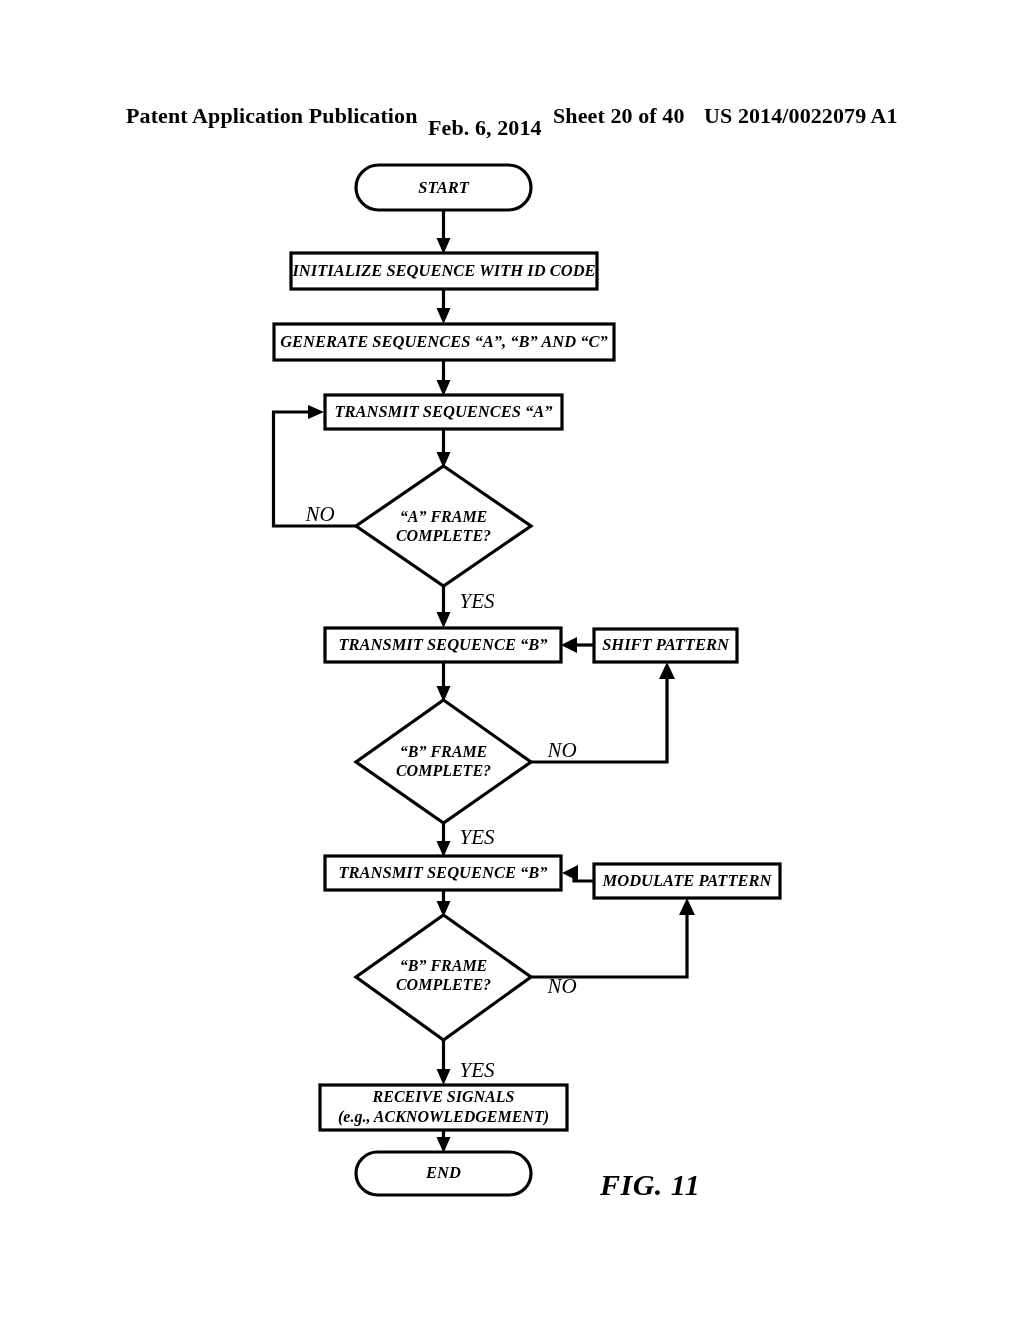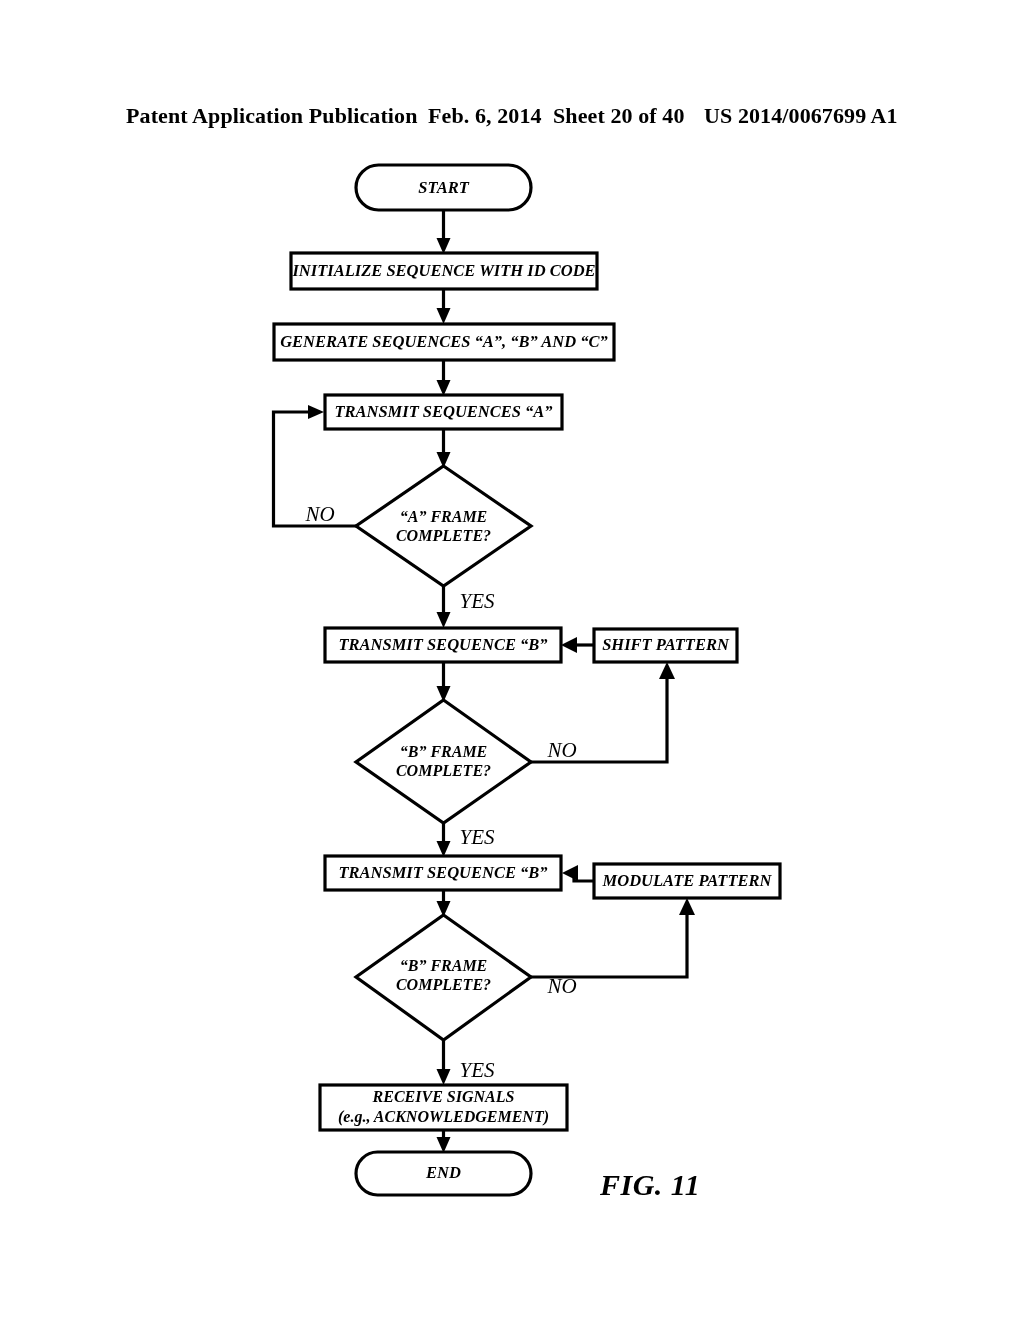--- a/index.html
+++ b/index.html
@@ -27,21 +27,21 @@
     width: 1024px;
     height: 26px;
     font-family: "Liberation Serif", serif;
     font-weight: bold;
     font-size: 22px;
     letter-spacing: 0.1px;
     white-space: nowrap;
     margin-top: 17px;
   }
   .pub-header .h-title { position: absolute; left: 126px;  top: 0; }
-  .pub-header .h-date  { position: absolute; left: 428px;  top: 0; }
+  .pub-header .h-date  { position: absolute; left: 428px;  top: 12px; }
   .pub-header .h-sheet { position: absolute; left: 553px;  top: 0; }
   .pub-header .h-num   { position: absolute; left: 704px;  top: 0; }
 
   
   .figure-wrap {
     position: absolute;
     left: 0;
     top: 0;
     width: 1024px;
     height: 1320px;
@@ -106,21 +106,21 @@
 </style>
 </head>
 <body>
 
 <div class="page">
 
   <div class="pub-header">
     <span class="h-title">Patent Application Publication</span>
     <span class="h-date">Feb. 6, 2014</span>
     <span class="h-sheet">Sheet 20 of 40</span>
-    <span class="h-num">US 2014/0067699 A1</span>
+    <span class="h-num">US 2014/0022079 A1</span>
   </div>
 
   <div class="figure-wrap">
     <svg class="flow" viewBox="0 0 1024 1320" xmlns="http://www.w3.org/2000/svg">
 
       <g>
         <rect class="shape-round" x="356" y="165" width="175" height="45" rx="22.5" ry="22.5"></rect>
         <text class="node-text" x="443.5" y="189">START</text>
       </g>
 

